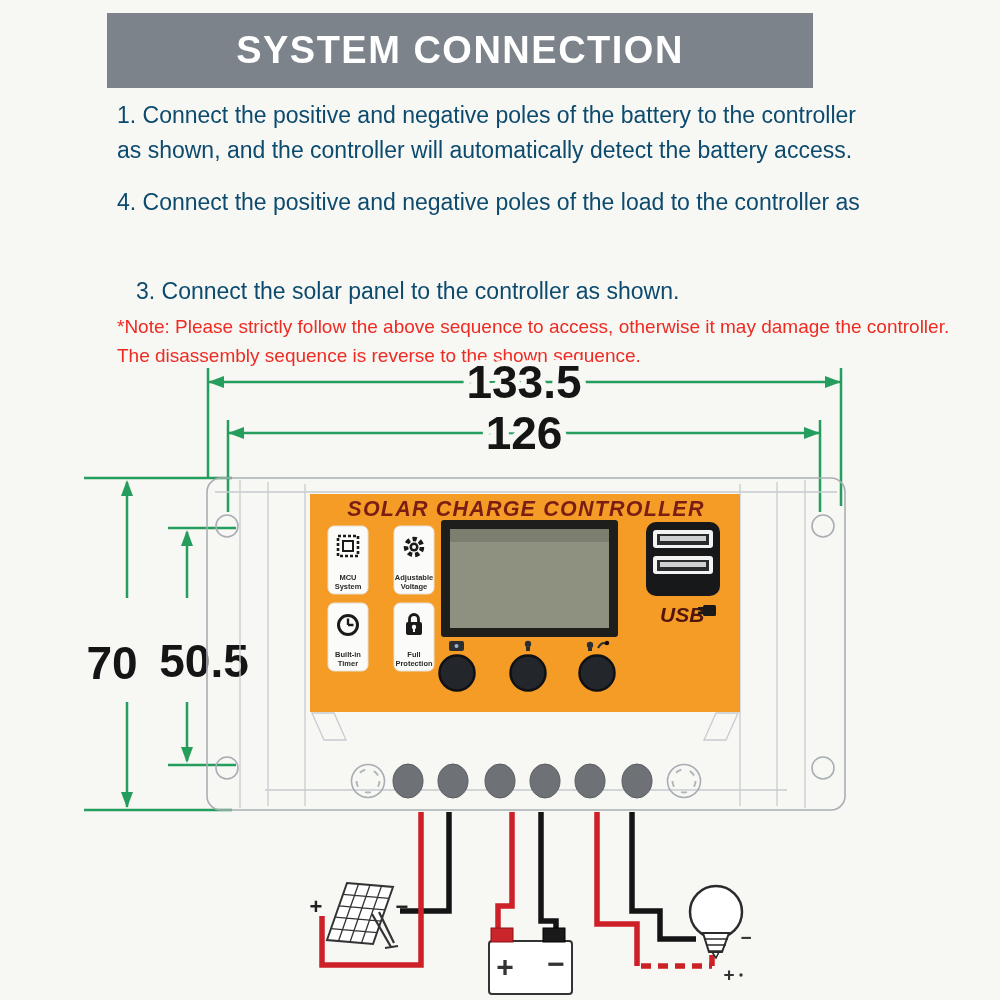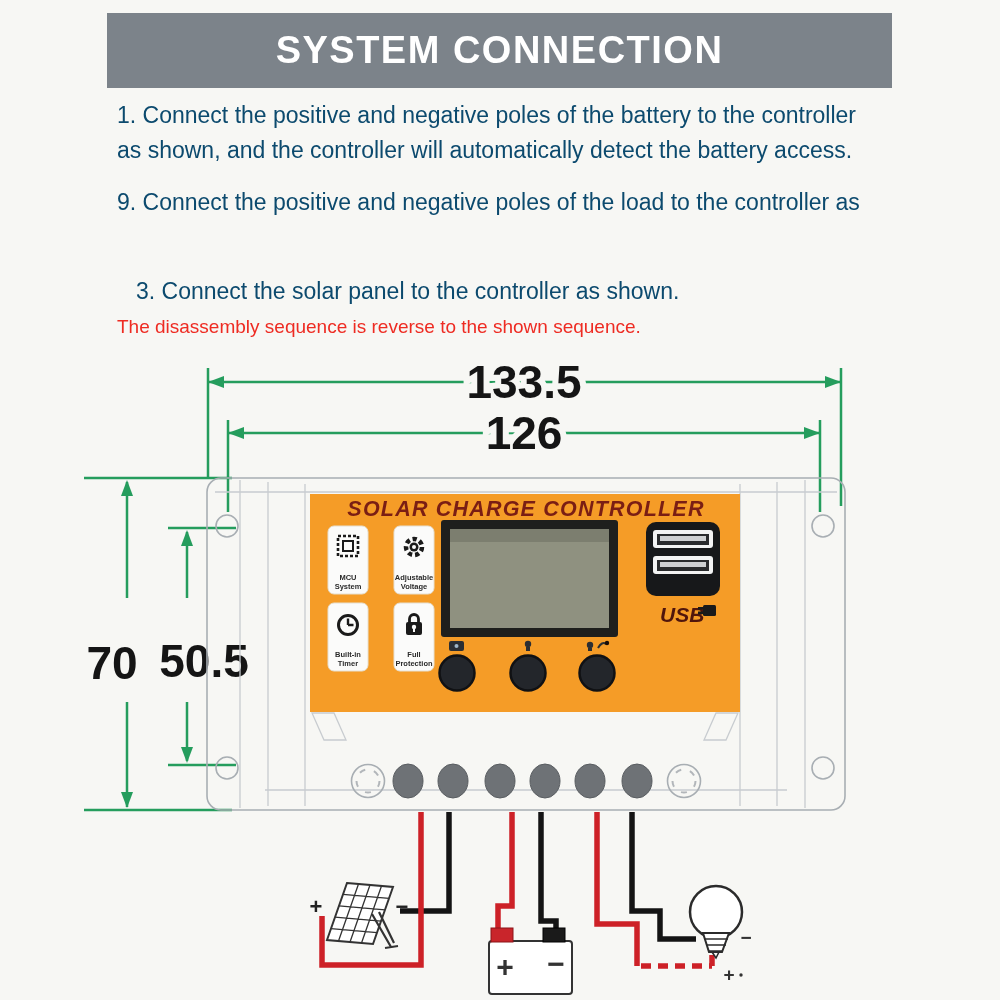--- a/index.html
+++ b/index.html
@@ -4,21 +4,21 @@
 <style>
   html,body{margin:0;padding:0;}
   .page{
     position:relative;
     width:1000px;height:1000px;
     background:#f7f7f4;
     font-family:"Liberation Sans", sans-serif;
     overflow:hidden;
   }
   .banner{
-    position:absolute;left:107px;top:13px;width:785px;height:75px;
+    position:absolute;left:107px;top:13px;width:706px;height:75px;
     background:#7c838a;
     color:#ffffff;
     font-size:38px;font-weight:bold;letter-spacing:1.5px;
     text-align:center;line-height:75px;
   }
   .instr{
     position:absolute;left:117px;width:820px;
     color:#0c4a6e;font-size:23px;line-height:35px;
   }
   .instr span{display:block;white-space:nowrap;}
@@ -47,26 +47,27 @@
 
 <div class="page">
 
   <div class="banner">SYSTEM CONNECTION</div>
 
   <div class="instr" id="p1">
     <span>1. Connect the positive and negative poles of the battery to the controller</span>
     <span>as shown, and the controller will automatically detect the battery access.</span>
   </div>
   <div class="instr" id="p2">
-    <span>9. Connect the positive and negative poles of the load to the controller as</span>
+    <span>4. Connect the positive and negative poles of the load to the controller as</span>
   </div>
   <div class="instr" id="p3">
     <span>3. Connect the solar panel to the controller as shown.</span>
   </div>
   <div class="note">
+    <span>*Note: Please strictly follow the above sequence to access, otherwise it may damage the controller.</span>
     <span>The disassembly sequence is reverse to the shown sequence.</span>
   </div>
 
   <svg width="1000" height="1000" viewBox="0 0 1000 1000">
 
     <g>
 
       <path class="dim-line" d="M208,368 V478 M841,368 V506 M228,420 V512 M820,420 V512"></path>
 
       <path class="dim-line" d="M208,382 H841"></path>

